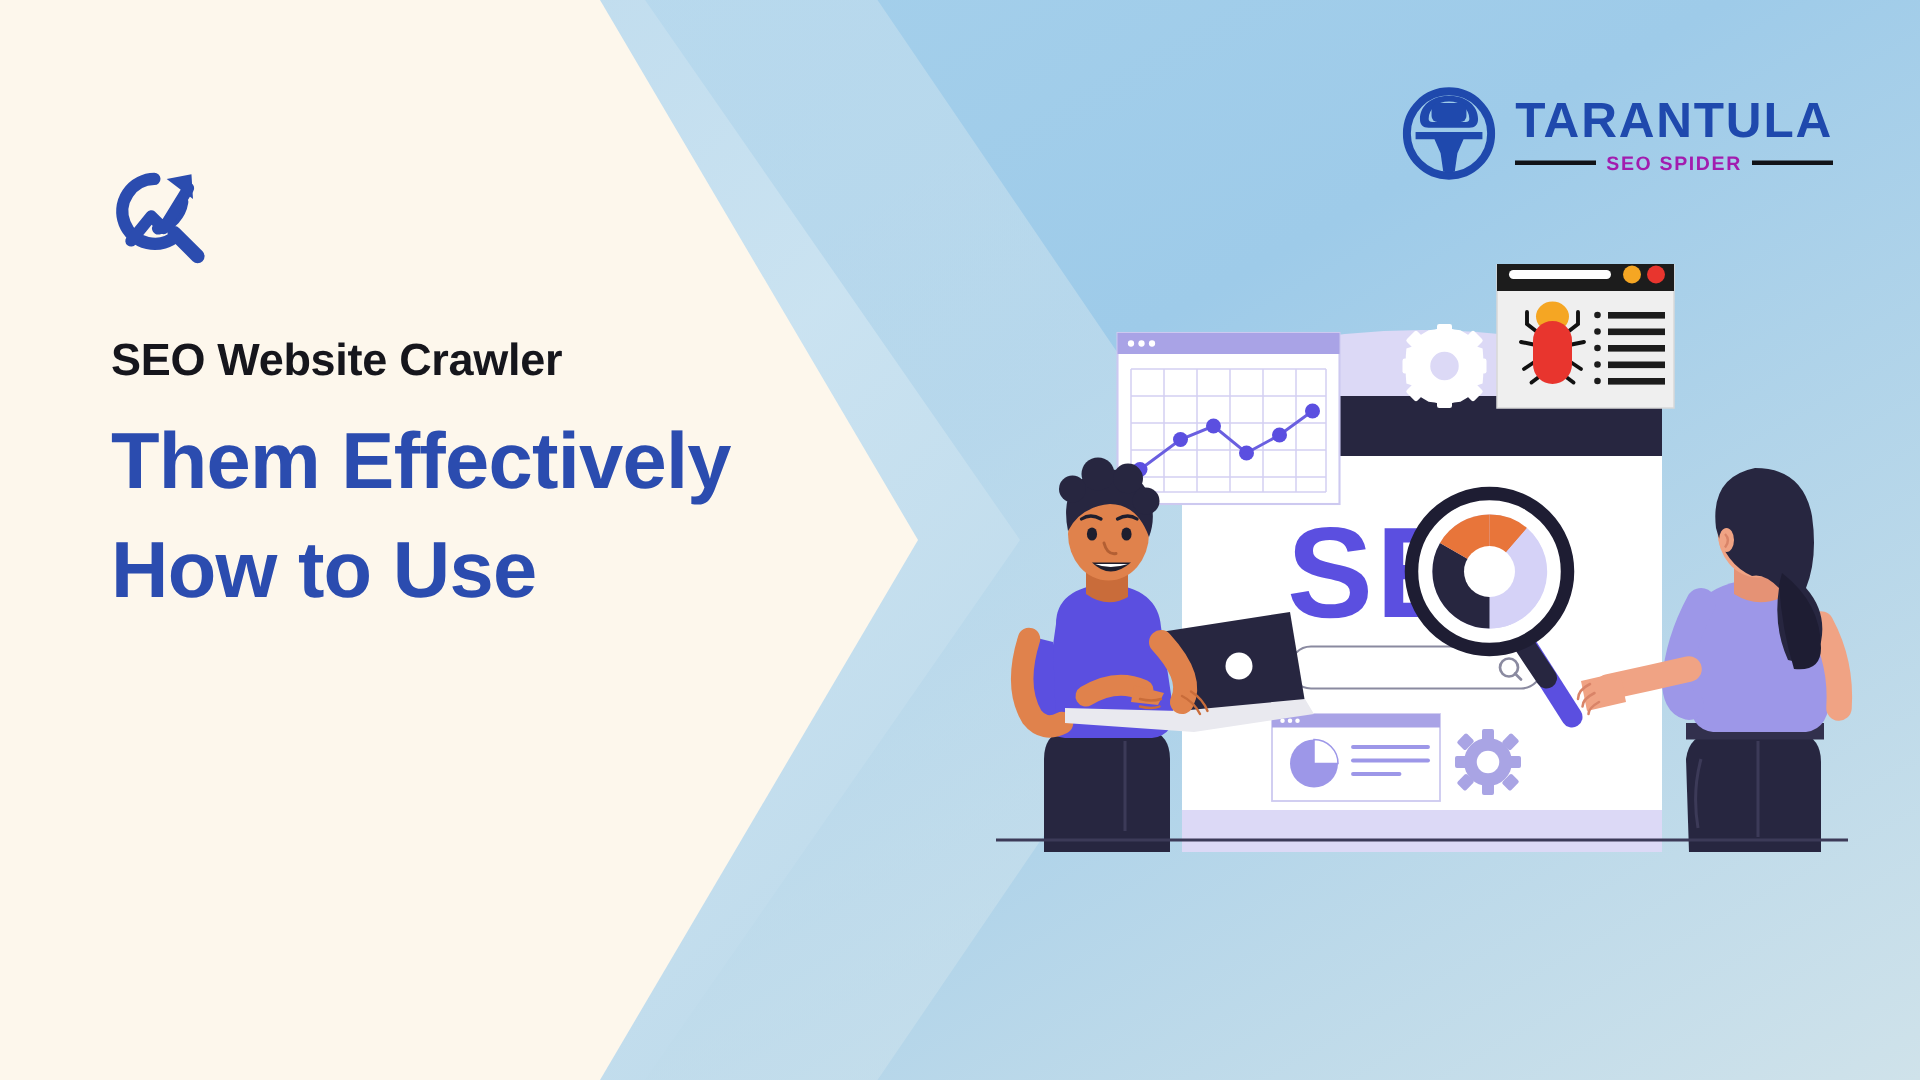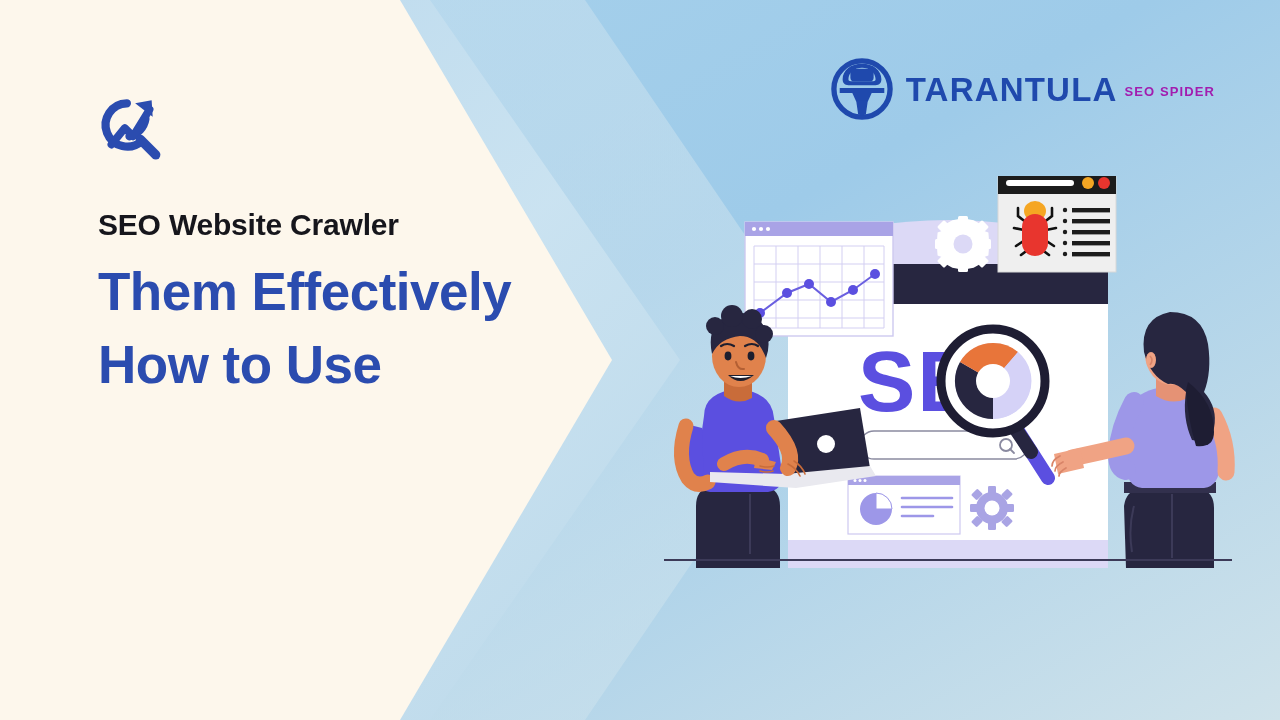--- a/index.html
+++ b/index.html
@@ -7,40 +7,40 @@
   body {
     font-family:"Liberation Sans", sans-serif;
     background:#fdf7ec;
     position:relative;
   }
   #stage { position:absolute; inset:0; width:1280px; height:720px; }
   #bg { position:absolute; inset:0; width:1280px; height:720px; }
 
   
   .headline-wrap {
-    position:absolute; left:74px; top:94px; width:560px;margin-left:24px;
+    position:absolute; left:74px; top:110px; width:560px;
   }
   .trend-icon { width:66px; height:66px; display:block; margin-bottom:48px; }
   .kicker {
     font-size:30px; font-weight:700; color:#16161c;
     letter-spacing:-0.2px; line-height:1.1; margin-bottom:14px;
   }
   .headline {
     font-size:53px; font-weight:700; color:#2b4caf;
     line-height:1.38; letter-spacing:-0.5px;
   }
   .headline .hl-line { display:block; }
 
   
   .logo {
     position:absolute; right:58px; top:58px;
     display:flex; align-items:center; gap:13px;
   }
   .logo-mark { width:62px; height:62px; flex:none; }
-  .logo-text { display:flex; flex-direction:row; align-items:stretch; }
+  .logo-text { display:flex; flex-direction:column; align-items:stretch; }
   .logo-word {
     font-size:33px; font-weight:700; color:#1f49ad;
     letter-spacing:1.2px; line-height:1; white-space:nowrap;
   }
   .logo-sub {
     display:flex; align-items:center; gap:7px; margin-top:5px;
   }
   .logo-rule { flex:1; height:3px; background:#111318; }
   .logo-subtext {
     font-size:13px; font-weight:700; color:#a21caf;

